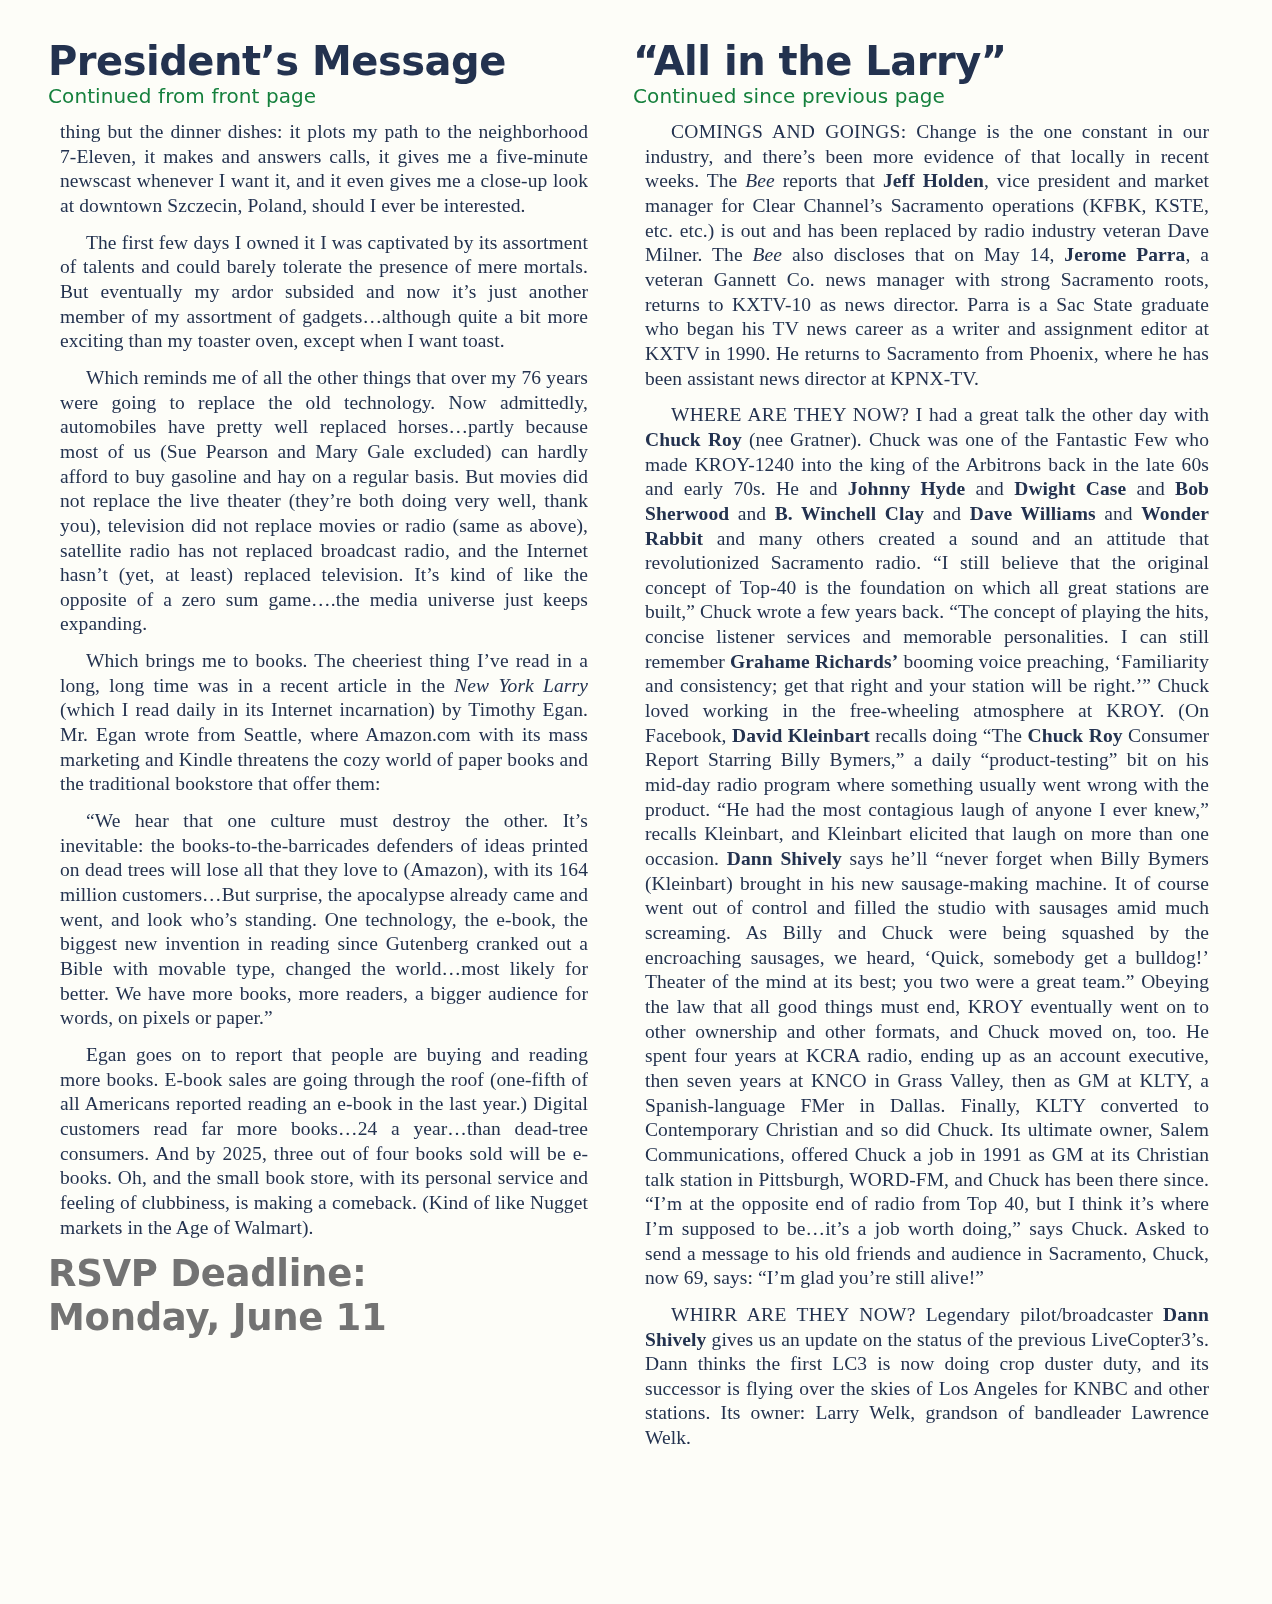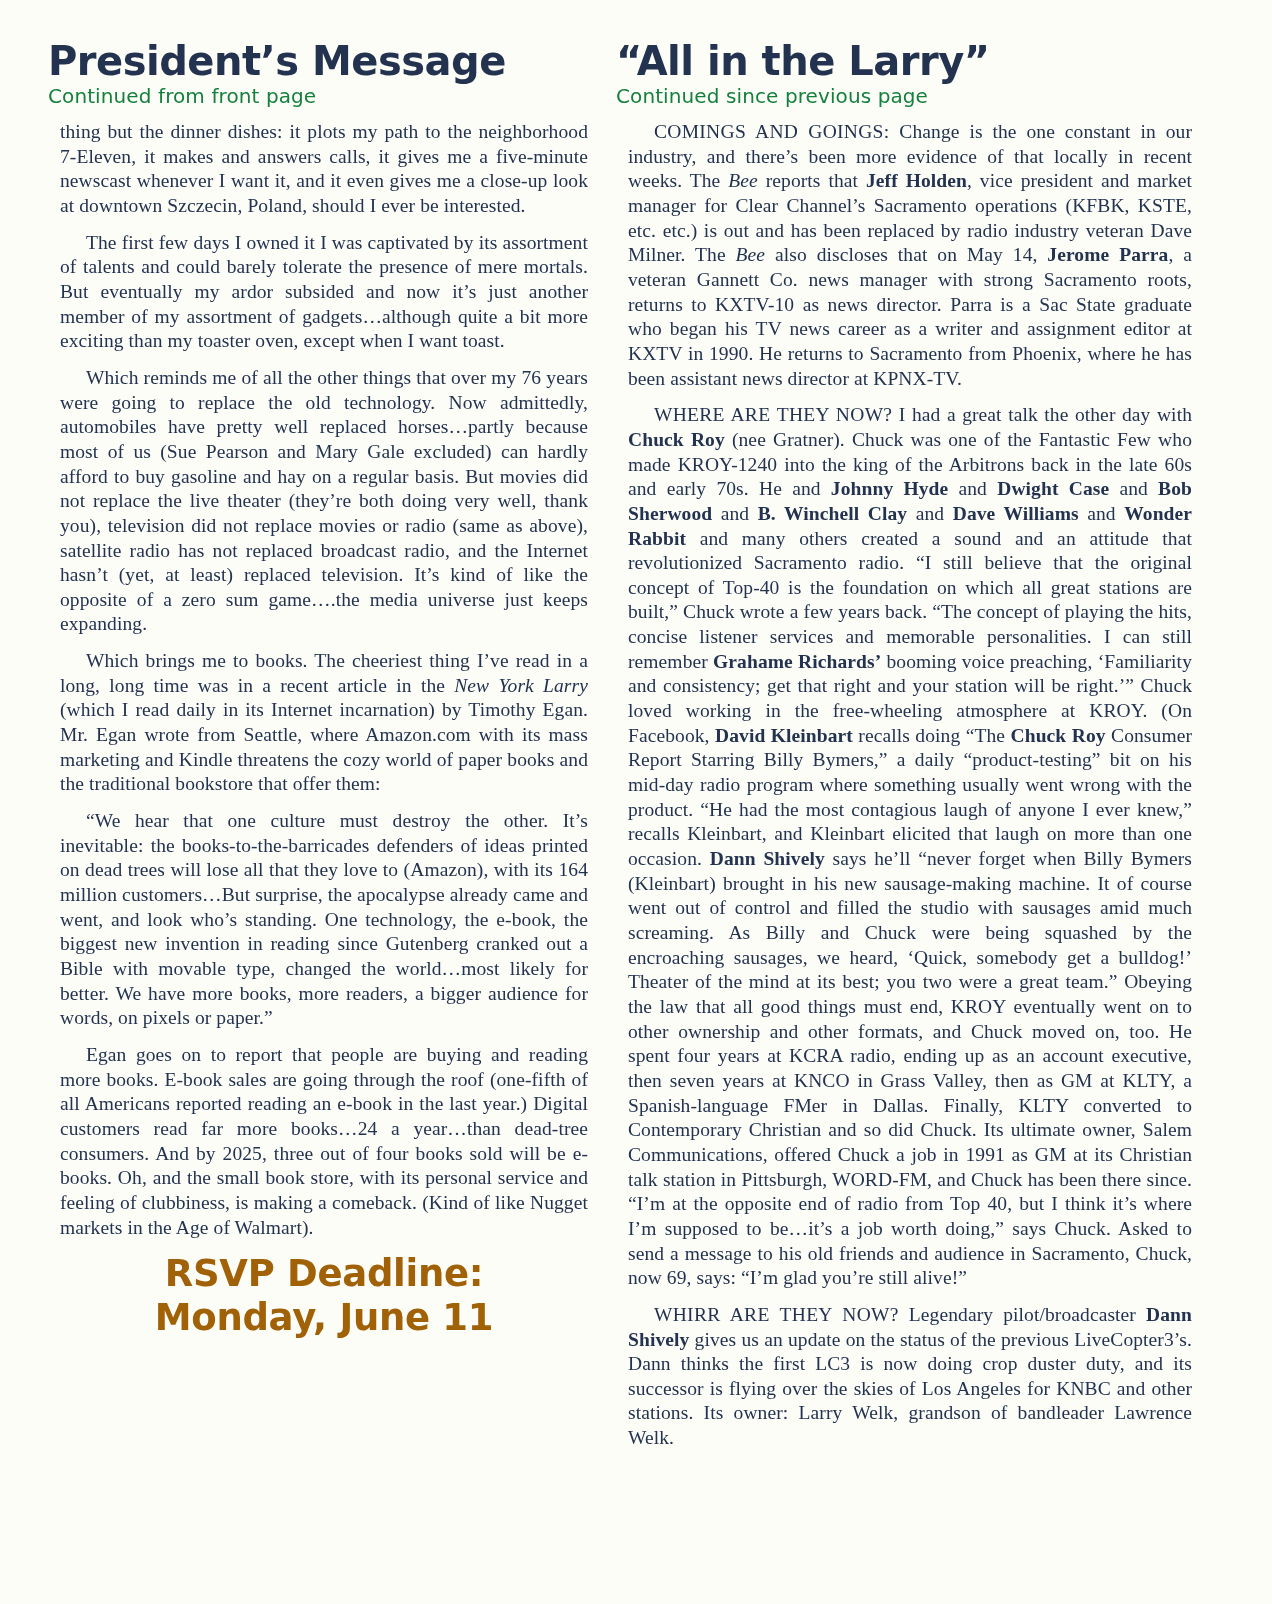--- a/index.html
+++ b/index.html
@@ -21,21 +21,21 @@
     background: #fdfdf8;
     padding: 0;
   }
   .columns {
     position: absolute;
     top: 40px;
     left: 48px;
     right: 48px;
     bottom: 20px;
     display: flex;
-    gap: 16px;
+    gap: 33px;
   }
   .col {
     width: 552px;
     position: relative;
   }
   .col-right { width: 588px; }
 
   h1.headline {
     font-family: "DejaVu Sans", sans-serif;
     font-weight: bold;
@@ -62,26 +62,25 @@
     letter-spacing: 0.1px;
   }
   p.first { text-indent: 0; }
   .b { font-weight: bold; }
   .i { font-style: italic; }
   .sc {
     font-weight: normal;
     letter-spacing: 0.3px;
   }
   .rsvp {
-    text-align: center;
     font-family: "DejaVu Sans", sans-serif;
     font-weight: bold;
     font-size: 37px;
     line-height: 1.18;
-    color: #a16207;
+    color: #737373;
     letter-spacing: -0.3px;
   }
   .rsvp div { white-space: nowrap; }
 </style>
 </head>
 <body>
 
 <div class="page">
   <div class="columns">
 

